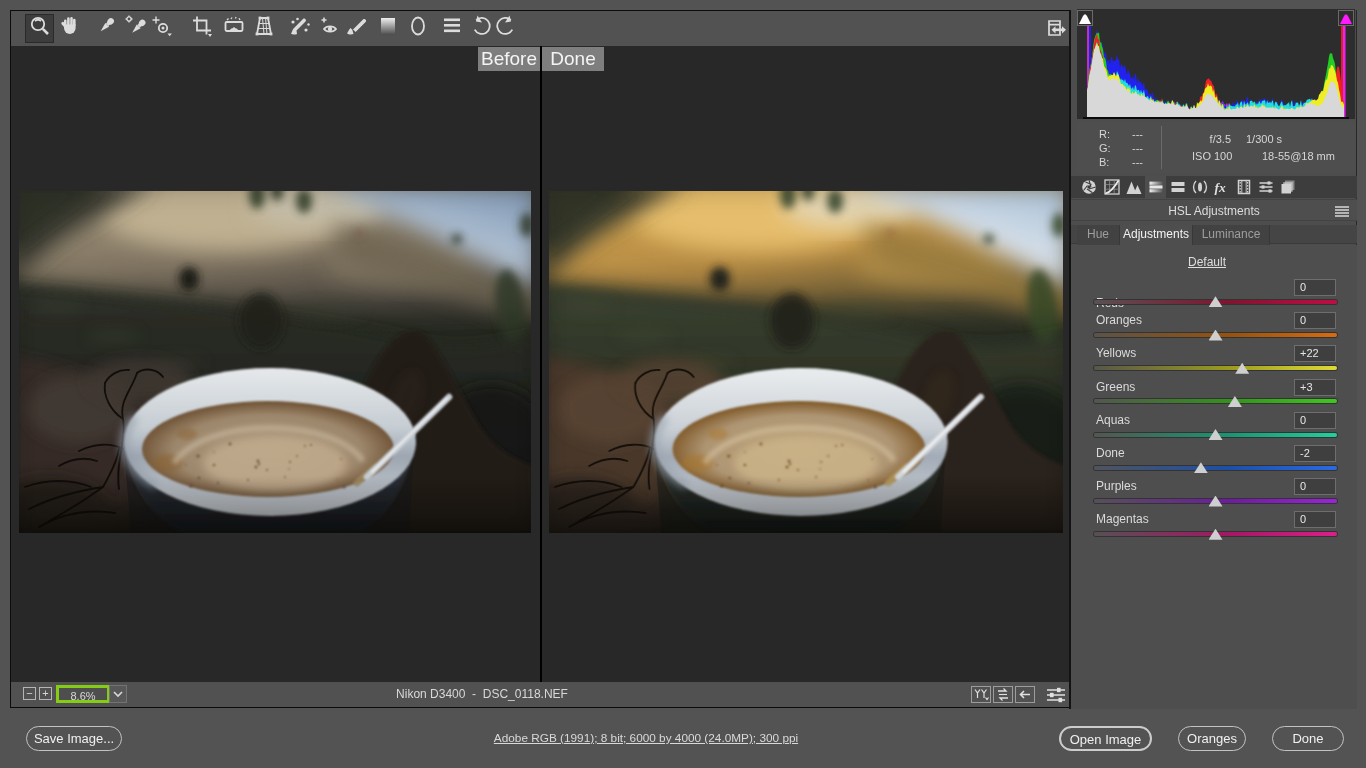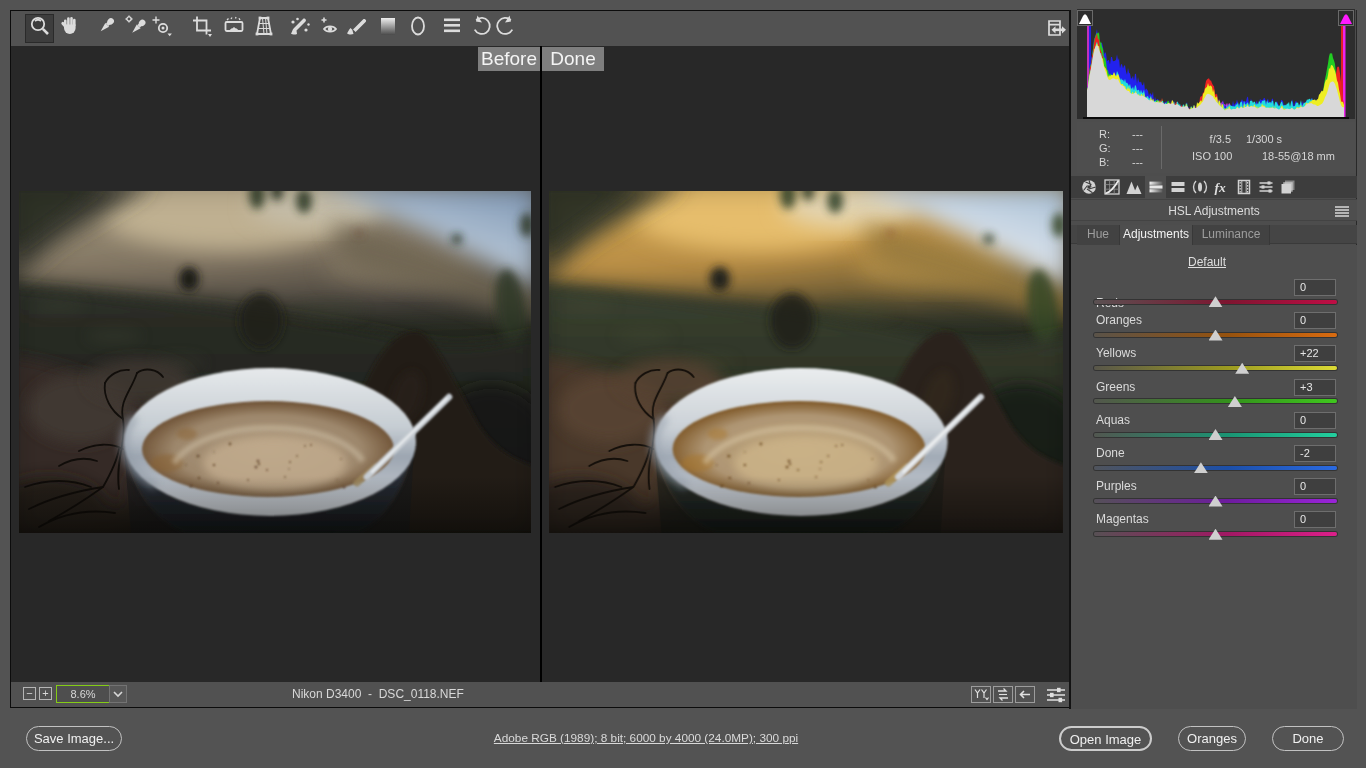--- a/index.html
+++ b/index.html
@@ -60,24 +60,24 @@
 #savebtn { left:26px; width:96px; line-height:23px; }
 #openbtn { left:1059px; width:93px; line-height:23px; border:2px solid #ccc; }
 #cancelbtn { left:1178px; width:68px; line-height:23px; }
 #donebtn { left:1272px; width:72px; line-height:23px; }
 #rgblink { position:absolute; left:0; top:21px; width:1292px; text-align:center; color:#d9d9d9;
   font-size:11.8px; }
 #rgblink span { text-decoration:underline; }
 .zbox { position:absolute; top:5px; width:13px; height:13px; border:1px solid #b5b5b5;
   color:#d8d8d8; font-size:11px; line-height:11px; text-align:center; }
 #zoomfield { position:absolute; left:45px; top:3px; width:54px; height:18px;
-  border:1px solid #84cc16; background:#4e4e4e; font-size:11px; text-align:center; line-height:17px; }
+  border:3px solid #84cc16; background:#4e4e4e; font-size:11px; text-align:center; line-height:17px; }
 #zoomdrop { position:absolute; left:98px; top:3px; width:18px; height:18px;
   border:1px solid #737373; background:#585858; }
-#fname { position:absolute; left:281px; top:0; width:380px; font-size:12px; line-height:25px; }
+#fname { position:absolute; left:281px; top:0; width:380px; text-align:center; font-size:12px; line-height:25px; }
 .vbox { position:absolute; top:4px; width:20px; height:17px; border:1px solid #9c9c9c; }
 </style></head>
 <body>
 <div id="toolbar">
 <div id="zoomsel"></div>
 <svg class="ti" style="left:16px" width="26" height="26" viewBox="0 0 26 26">
       <circle cx="11" cy="11" r="6.2" stroke="#dcdcdc" fill="none" stroke-width="1.8"></circle>
       <path d="M15.8,15.8 L21,21" stroke="#dcdcdc" stroke-width="2.6"></path>
       <path d="M8,8 a4.2,4.2 0 0 1 6,0" stroke="#dcdcdc" fill="none" stroke-width="1.8"></path>
     </svg>
@@ -685,17 +685,17 @@
 <div class="sval" style="top:478.2px">0</div>
 <div class="strack" style="top:499.0px;background:linear-gradient(to right,#555058,#6d1c9e 55%,#9a23d9)"></div>
 <div class="shandle" style="left:1208.5px;top:495.5px"></div>
 <div class="slabel" style="top:512.4px">Magentas</div>
 <div class="sval" style="top:511.4px">0</div>
 <div class="strack" style="top:532.2px;background:linear-gradient(to right,#575054,#a21864 55%,#dc1f8a)"></div>
 <div class="shandle" style="left:1208.5px;top:528.7px"></div>
 
 <div id="bottombar">
 <div class="pill" id="savebtn">Save Image...</div>
-<div id="rgblink"><span>Adobe RGB (1989); 8 bit; 6000 by 4000 (24.0MP); 300 ppi</span></div>
+<div id="rgblink"><span>Adobe RGB (1991); 8 bit; 6000 by 4000 (24.0MP); 300 ppi</span></div>
 <div class="pill" id="openbtn">Open Image</div>
 <div class="pill" id="cancelbtn">Oranges</div>
 <div class="pill" id="donebtn">Done</div>
 </div>
 
 </body></html>

